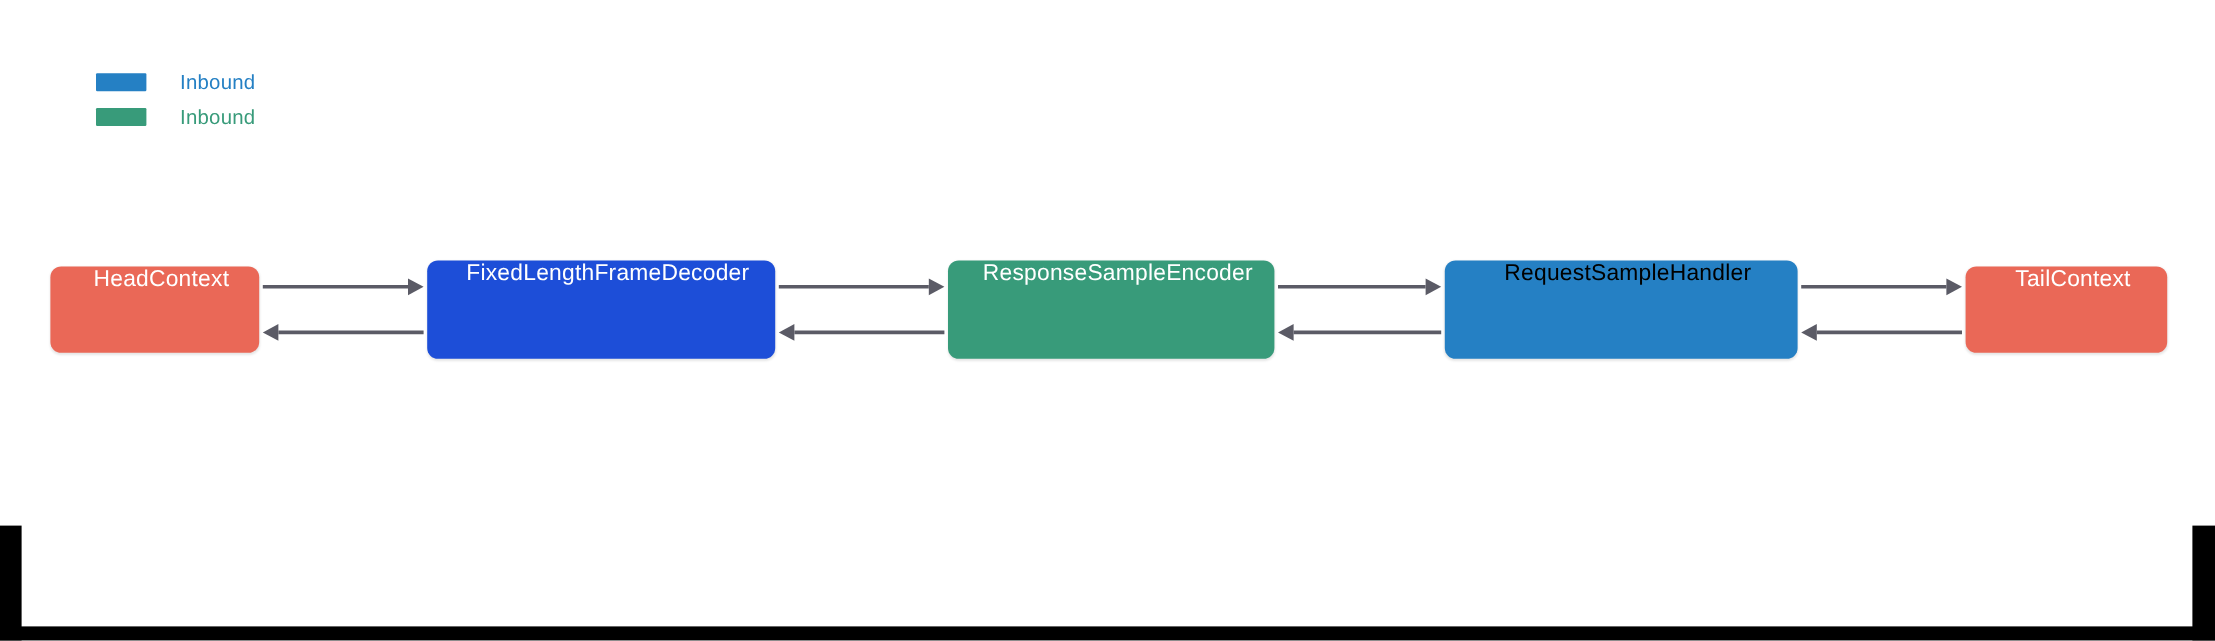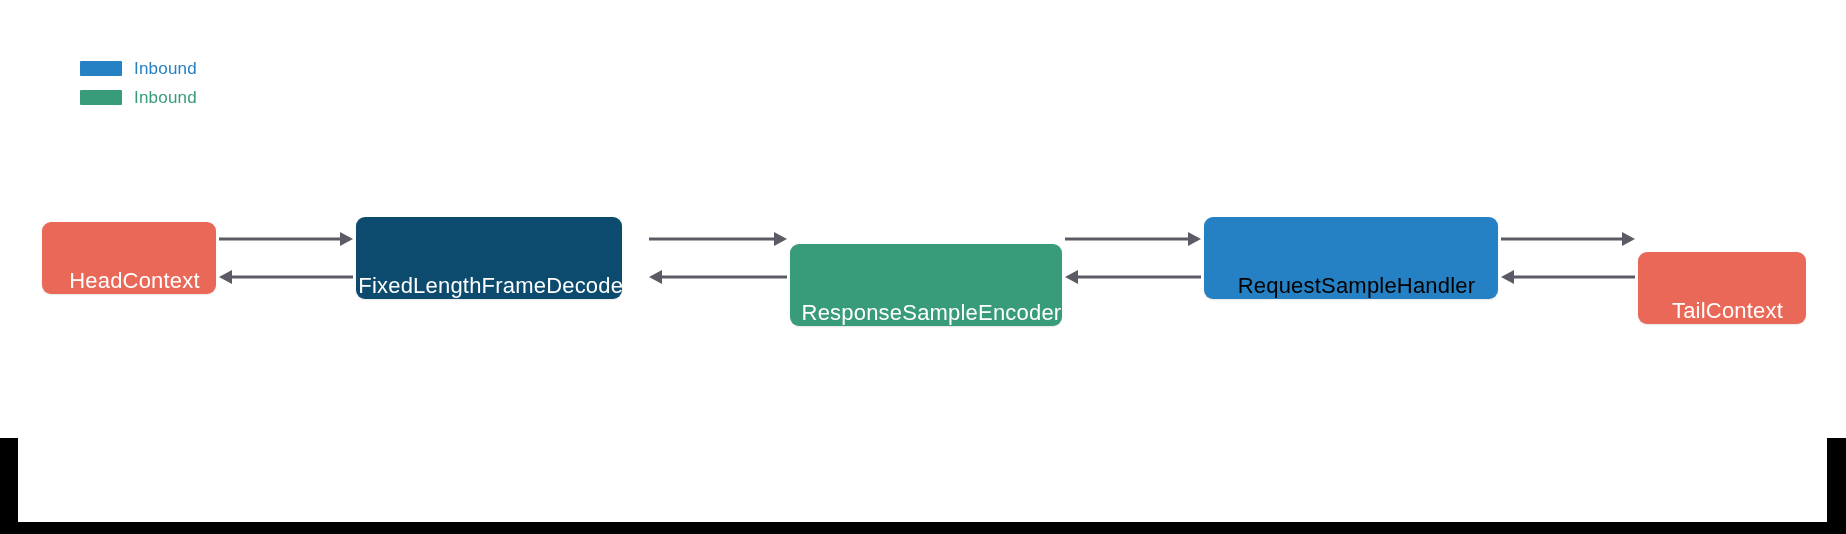--- a/index.html
+++ b/index.html
@@ -23,21 +23,21 @@
     position: absolute;
     left: 80px;
     top: 58px;
     display: flex;
     flex-direction: column;
     gap: 9px;
   }
   .legend-row {
     display: flex;
     align-items: center;
-    gap: 12px;
+    gap: 28px;
     height: 20px;
   }
   .legend-swatch {
     width: 42px;
     height: 15px;
     border-radius: 1px;
     flex: none;
   }
   .legend-label {
     font-size: 17px;
@@ -52,24 +52,24 @@
     left: 0;
     top: 0;
     width: 1846px;
     height: 534px;
   }
   .node {
     position: absolute;
     box-sizing: border-box;
     border-radius: 9px;
     color: #ffffff;
-    font-size: 22px;
+    font-size: 19px;
     letter-spacing: 0.2px;
     display: flex;
-    align-items: flex-end;
+    align-items: flex-start;
     justify-content: center;
     text-align: center;
     white-space: nowrap;
     box-shadow: 0 1px 2px rgba(0,0,0,0.10);
     padding-left: 11px;
   }
   .edge-svg {
     position: absolute;
     left: 0;
     top: 0;
@@ -154,30 +154,30 @@
         <polygon points="1065,277 1078,270 1078,284" fill="#5b5b66"></polygon>
         <line x1="1501" y1="239" x2="1622" y2="239" stroke="#5b5b66" stroke-width="3"></line>
         <polygon points="1635,239 1622,232 1622,246" fill="#5b5b66"></polygon>
         <line x1="1635" y1="277" x2="1514" y2="277" stroke="#5b5b66" stroke-width="3"></line>
         <polygon points="1501,277 1514,270 1514,284" fill="#5b5b66"></polygon>
       </svg>
 
     <div class="node" style="left: 42px; top: 222px; width: 174px; height: 72px; background: rgb(234, 104, 87); color: rgb(255, 255, 255);">
       <span>HeadContext</span>
     </div>
-    <div class="node" style="left: 356px; top: 217px; width: 266px; height: 82px; background: #0c4a6e; color: rgb(255, 255, 255);">
+    <div class="node" style="left: 356px; top: 217px; width: 290px; height: 82px; background: #1d4ed8; color: rgb(255, 255, 255);">
       <span>FixedLengthFrameDecoder</span>
     </div>
-    <div class="node" style="left: 790px; top: 217px; width: 272px; height: 82px; background: rgb(56, 155, 122); color: rgb(255, 255, 255); margin-top: 27px;">
+    <div class="node" style="left: 790px; top: 217px; width: 272px; height: 82px; background: rgb(56, 155, 122); color: rgb(255, 255, 255);">
       <span>ResponseSampleEncoder</span>
     </div>
     <div class="node" style="left: 1204px; top: 217px; width: 294px; height: 82px; background: rgb(37, 128, 196); color: #000000;">
       <span>RequestSampleHandler</span>
     </div>
-    <div class="node" style="left: 1638px; top: 222px; width: 168px; height: 72px; background: rgb(234, 104, 87); color: rgb(255, 255, 255); margin-top: 30px;">
+    <div class="node" style="left: 1638px; top: 222px; width: 168px; height: 72px; background: rgb(234, 104, 87); color: rgb(255, 255, 255);">
       <span>TailContext</span>
     </div>
   </div>
 
   <div class="black-bar" id="bar-left"></div>
   <div class="black-bar" id="bar-right"></div>
   <div class="black-bar" id="bar-bottom"></div>
 
   <div id="watermark">
     <span id="watermark-text">@拉勾教育</span>

